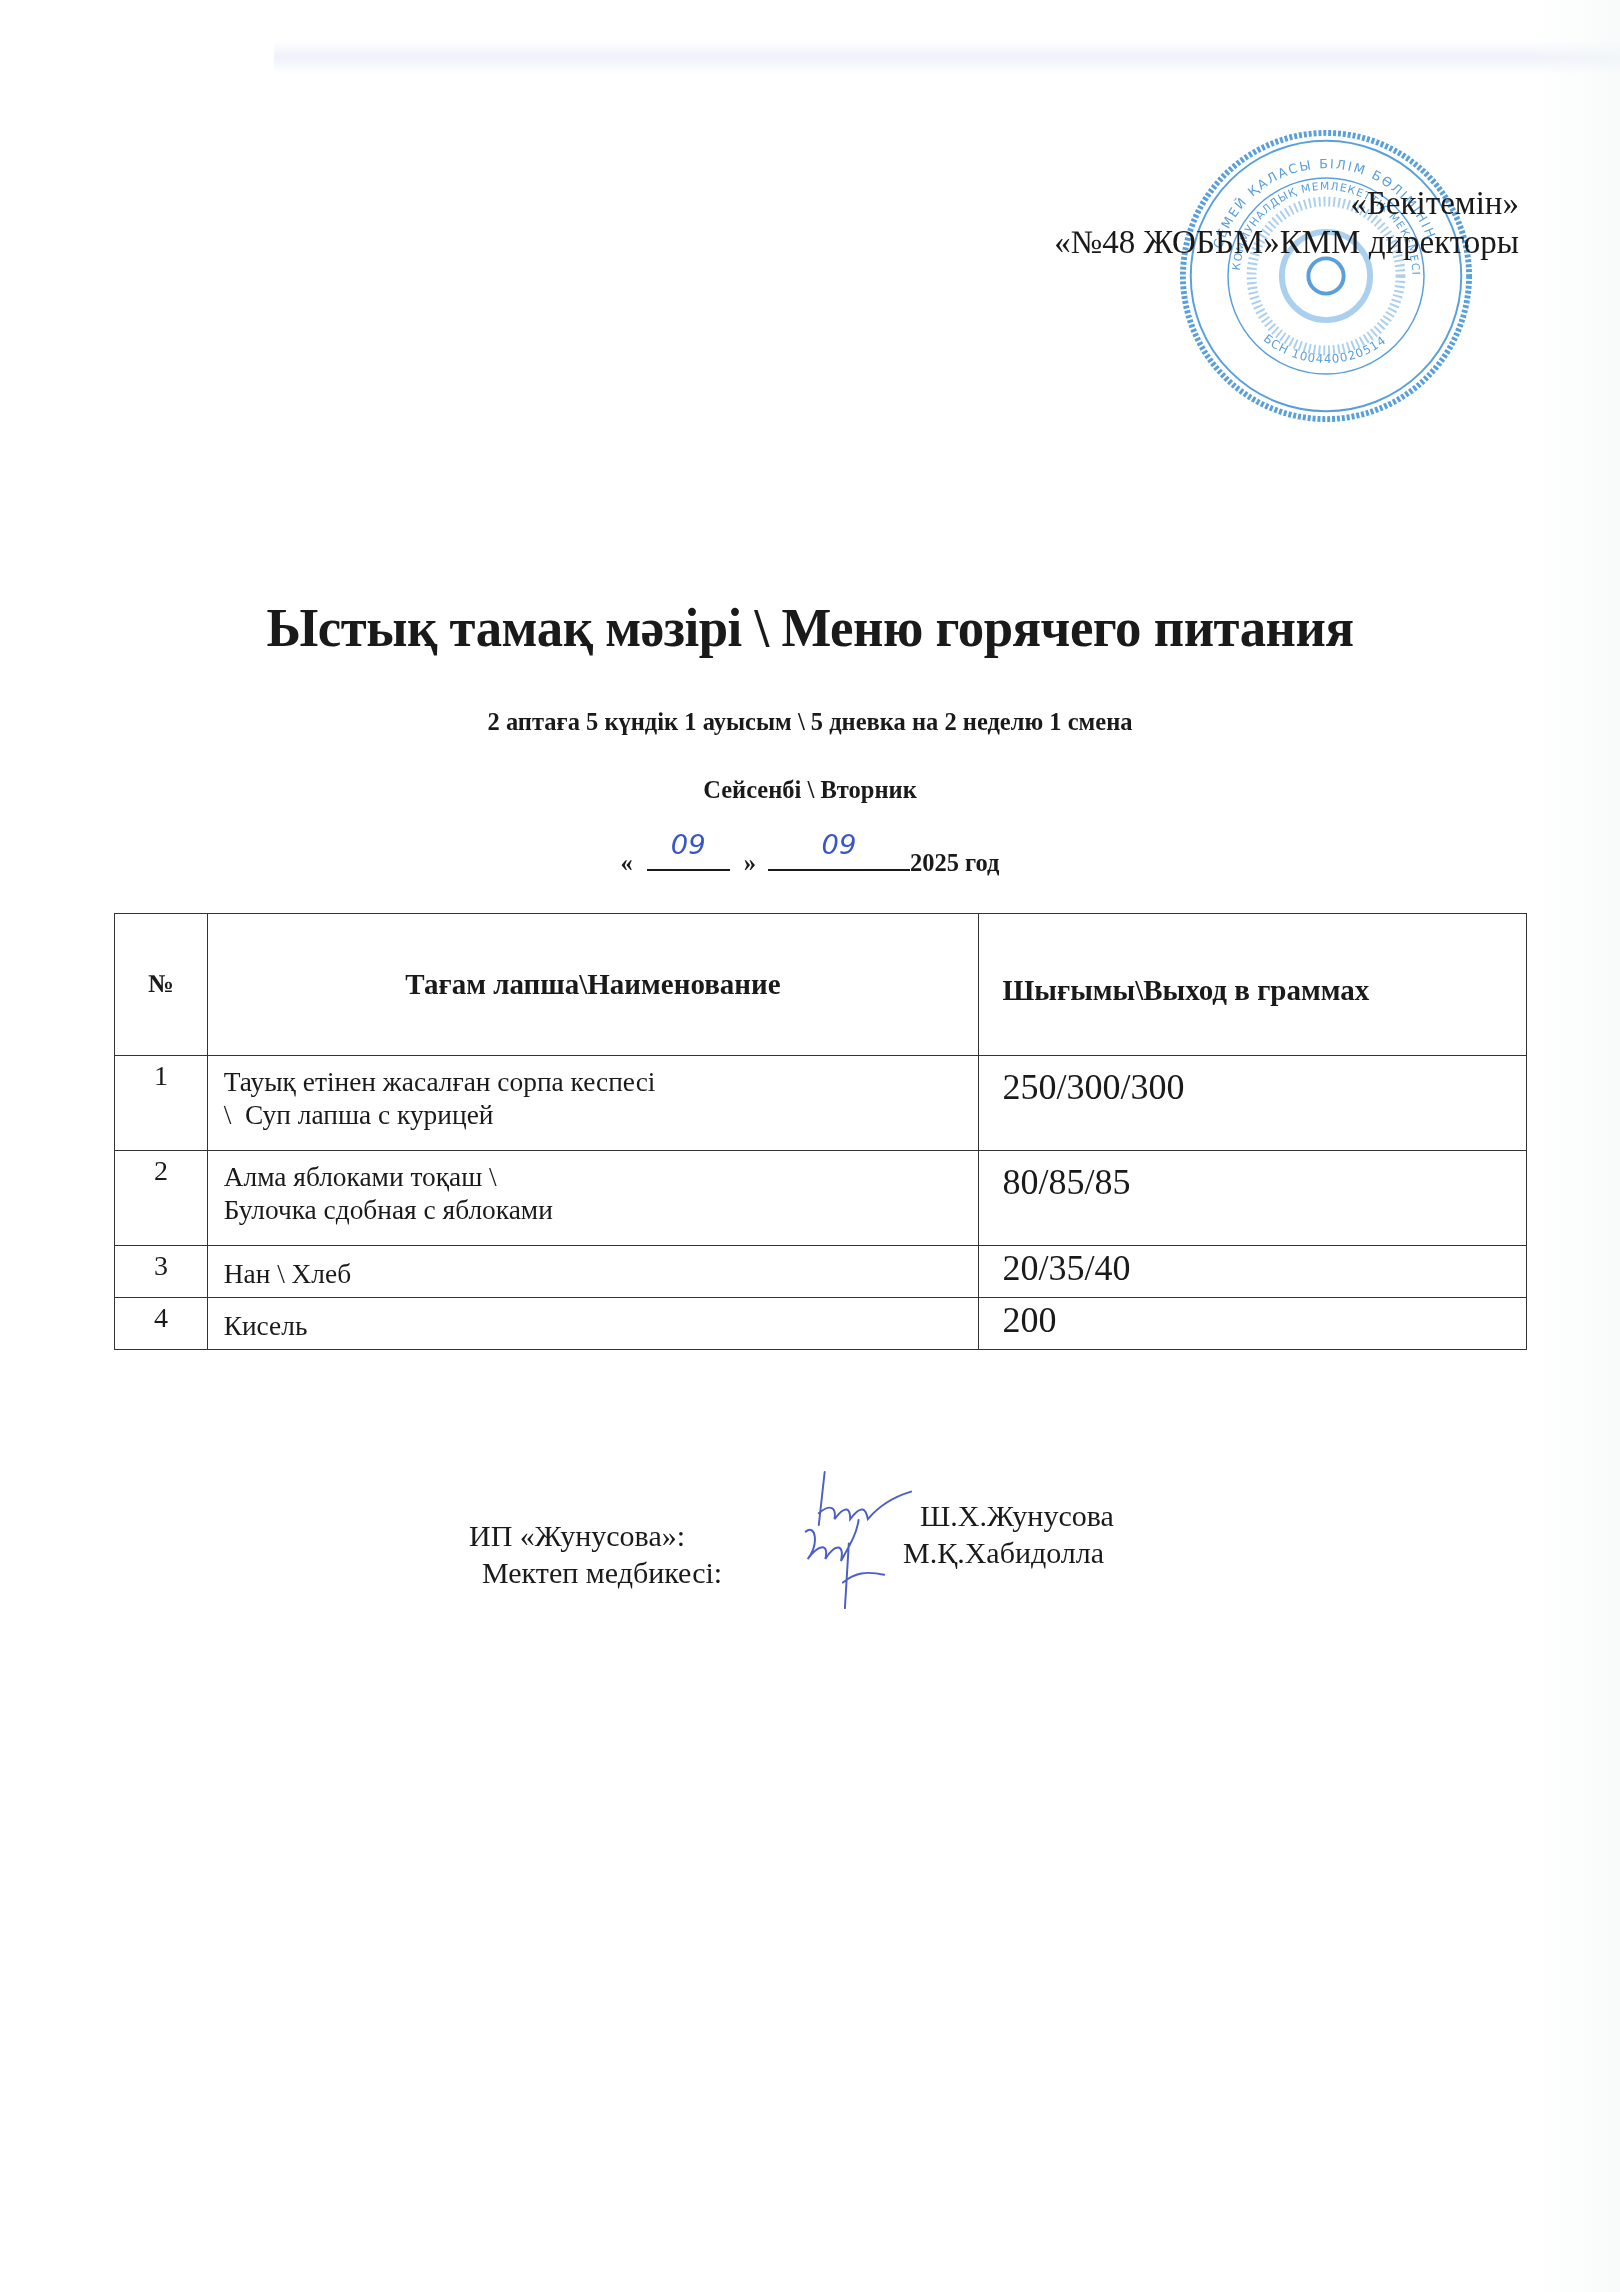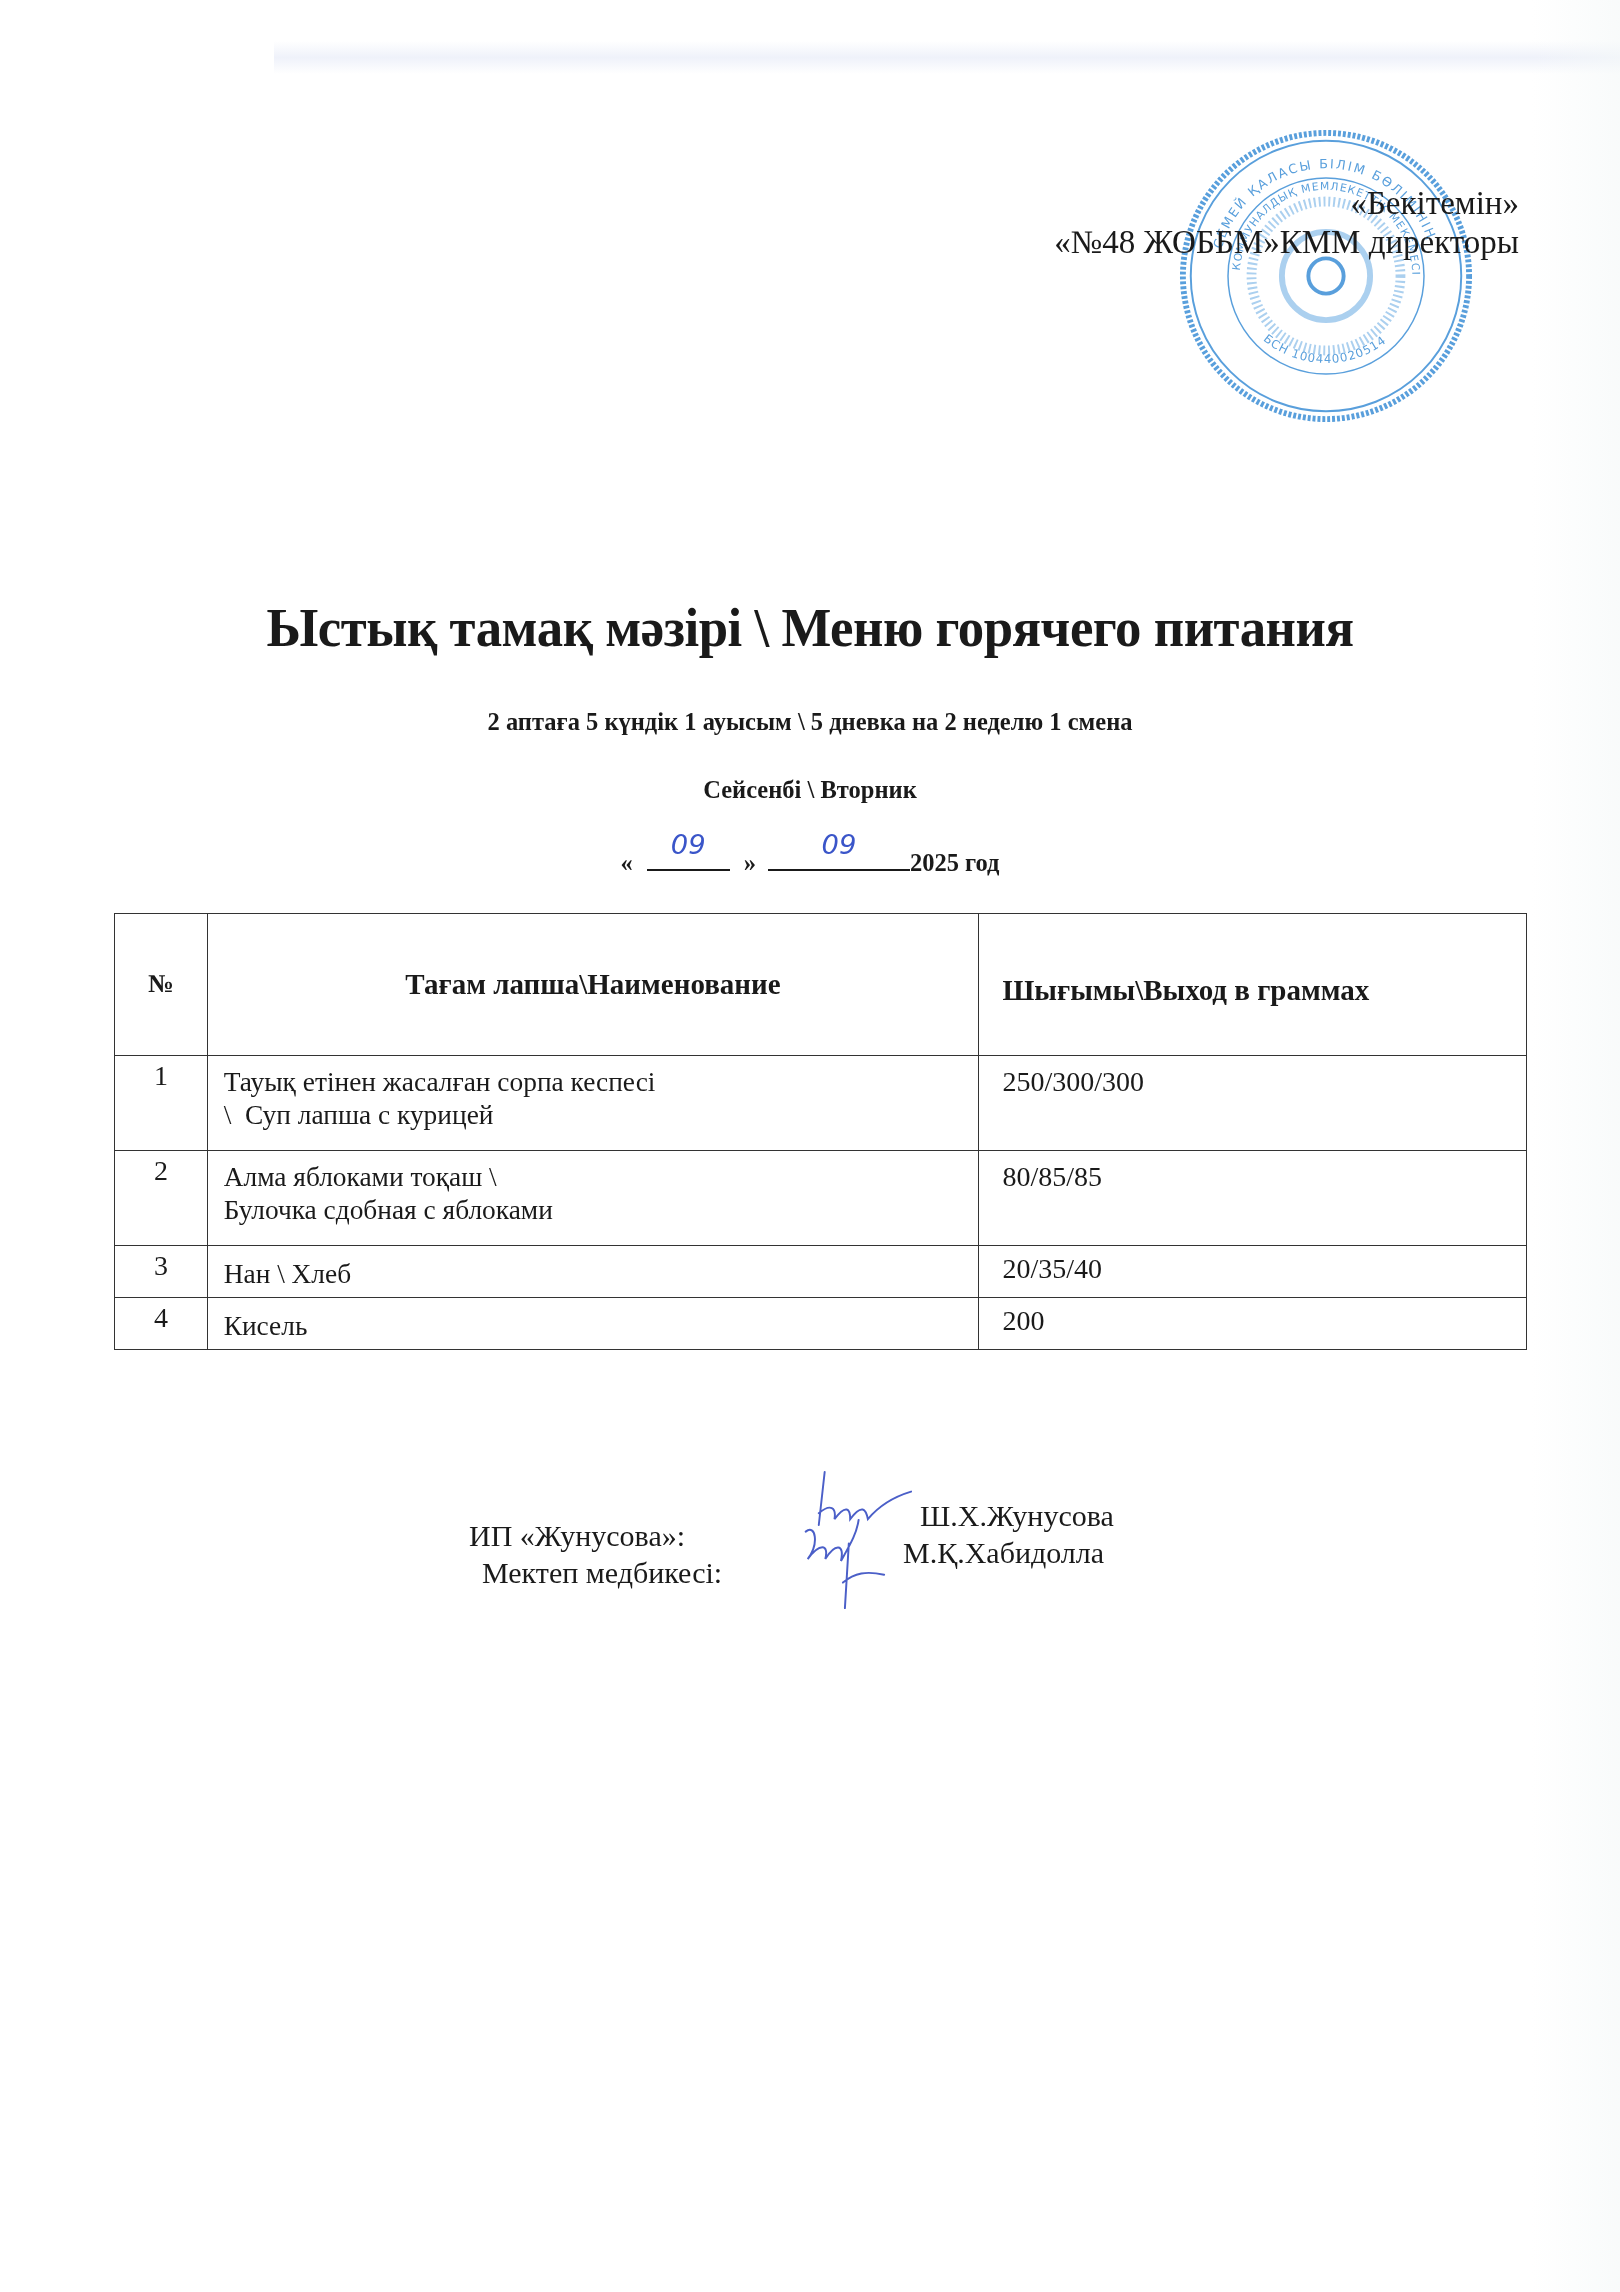--- a/index.html
+++ b/index.html
@@ -149,21 +149,21 @@
       padding-top: 3.9px;
     }
     .menu-table td.name {
       padding-left: 15.7px;
       line-height: 33px;
       padding-top: 10px;
     }
     .menu-table td.yield {
       padding-left: 23.5px;
       padding-top: 9.8px;
-      font-size: 28px;
+      font-size: 36px;
     }
     .menu-table tr.r1 td { height: 84px; }
     .menu-table tr.r2 td { height: 84px; }
     .menu-table tr.r3 td { height: 41px; }
     .menu-table tr.r4 td { height: 41px; }
     .menu-table tr.r3 td.yield, .menu-table tr.r4 td.yield { padding-top: 7.8px; line-height: 29px; }
     .menu-table tr.r3 td.name, .menu-table tr.r4 td.name { line-height: 37px; }
 
     
     .signatures {

